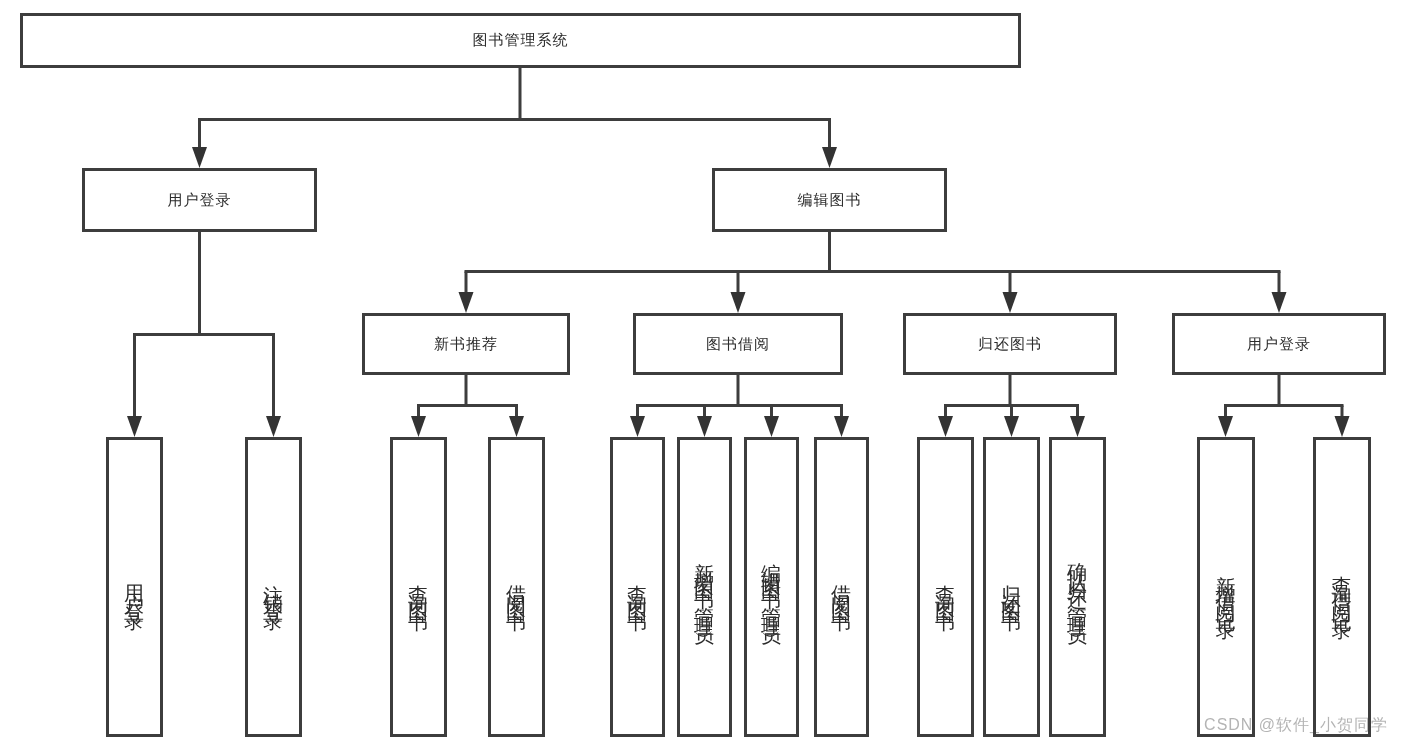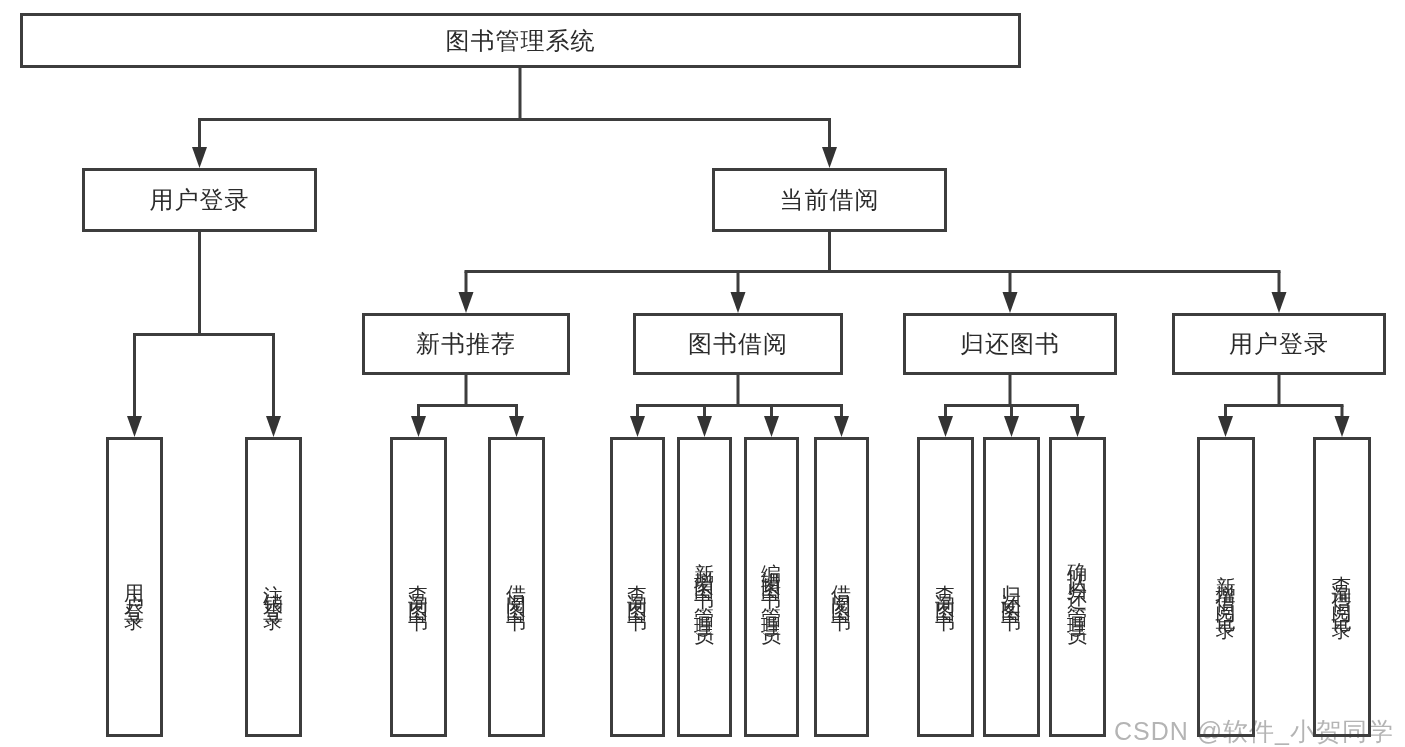--- a/index.html
+++ b/index.html
@@ -7,28 +7,28 @@
     position:relative;width:1405px;height:747px;background:#ffffff;overflow:hidden;
     font-family:"Liberation Sans", sans-serif;color:#2b2b2b;
   }
   #connectors{position:absolute;left:0;top:0;z-index:2;}
   #connectors line{stroke:#3d3d3d;stroke-width:3;}
   #connectors polygon{fill:#333333;}
   .box{
     position:absolute;box-sizing:border-box;border:3px solid #3d3d3d;background:transparent;
     display:flex;align-items:center;justify-content:center;z-index:3;
   }
-  .hlabel{font-size:24px;letter-spacing:1px;white-space:nowrap;}
+  .hlabel{font-size:15px;letter-spacing:1px;white-space:nowrap;}
   .vlabel{
     writing-mode:vertical-rl;text-orientation:mixed;
     font-size:20px;letter-spacing:9px;line-height:1;white-space:nowrap;
   }
   .watermark{
-    position:absolute;top:715px;right:11px;z-index:1;
-    font-size:25px;color:#b4b4b4;letter-spacing:1px;white-space:nowrap;margin-left:37px;
+    position:absolute;top:715px;right:17px;z-index:1;
+    font-size:16px;color:#b4b4b4;letter-spacing:1px;white-space:nowrap;margin-left:37px;
   }
 </style>
 </head>
 <body>
 
 <div class="canvas">
 
   <div class="watermark">CSDN @软件_小贺同学</div>
 
   <svg id="connectors" width="1405" height="747">
@@ -87,21 +87,21 @@
     </svg>
 
   <div class="box" style="left:20px;top:13px;width:1001px;height:55px">
     <span class="hlabel">图书管理系统</span>
   </div>
 
   <div class="box" style="left:82px;top:168px;width:235px;height:64px">
     <span class="hlabel">用户登录</span>
   </div>
   <div class="box" style="left:712px;top:168px;width:235px;height:64px">
-    <span class="hlabel">当前借阅</span>
+    <span class="hlabel">编辑图书</span>
   </div>
 
   <div class="box" style="left:633px;top:313px;width:210px;height:62px">
     <span class="hlabel">图书借阅</span>
   </div>
   <div class="box" style="left:362px;top:313px;width:208px;height:62px">
     <span class="hlabel">新书推荐</span>
   </div>
   <div class="box" style="left:903px;top:313px;width:214px;height:62px">
     <span class="hlabel">归还图书</span>

